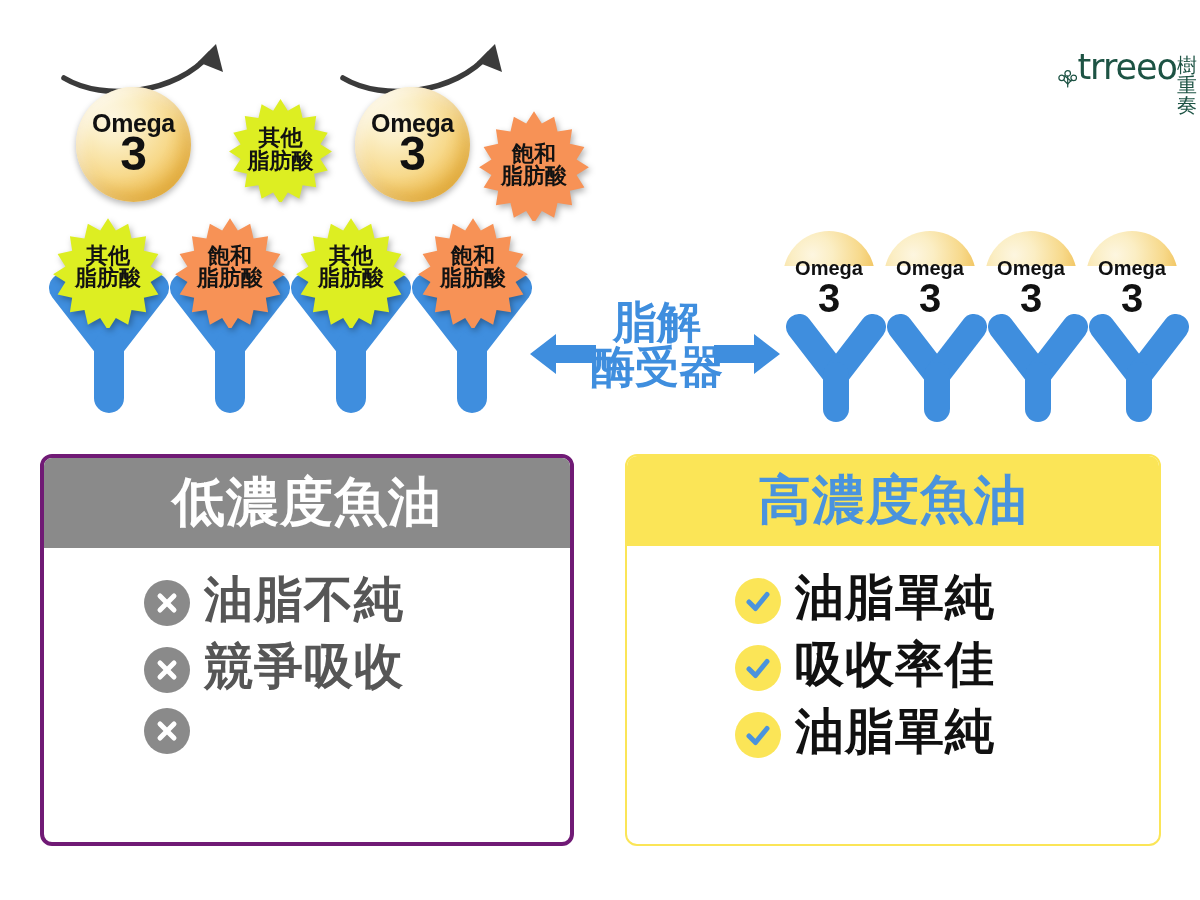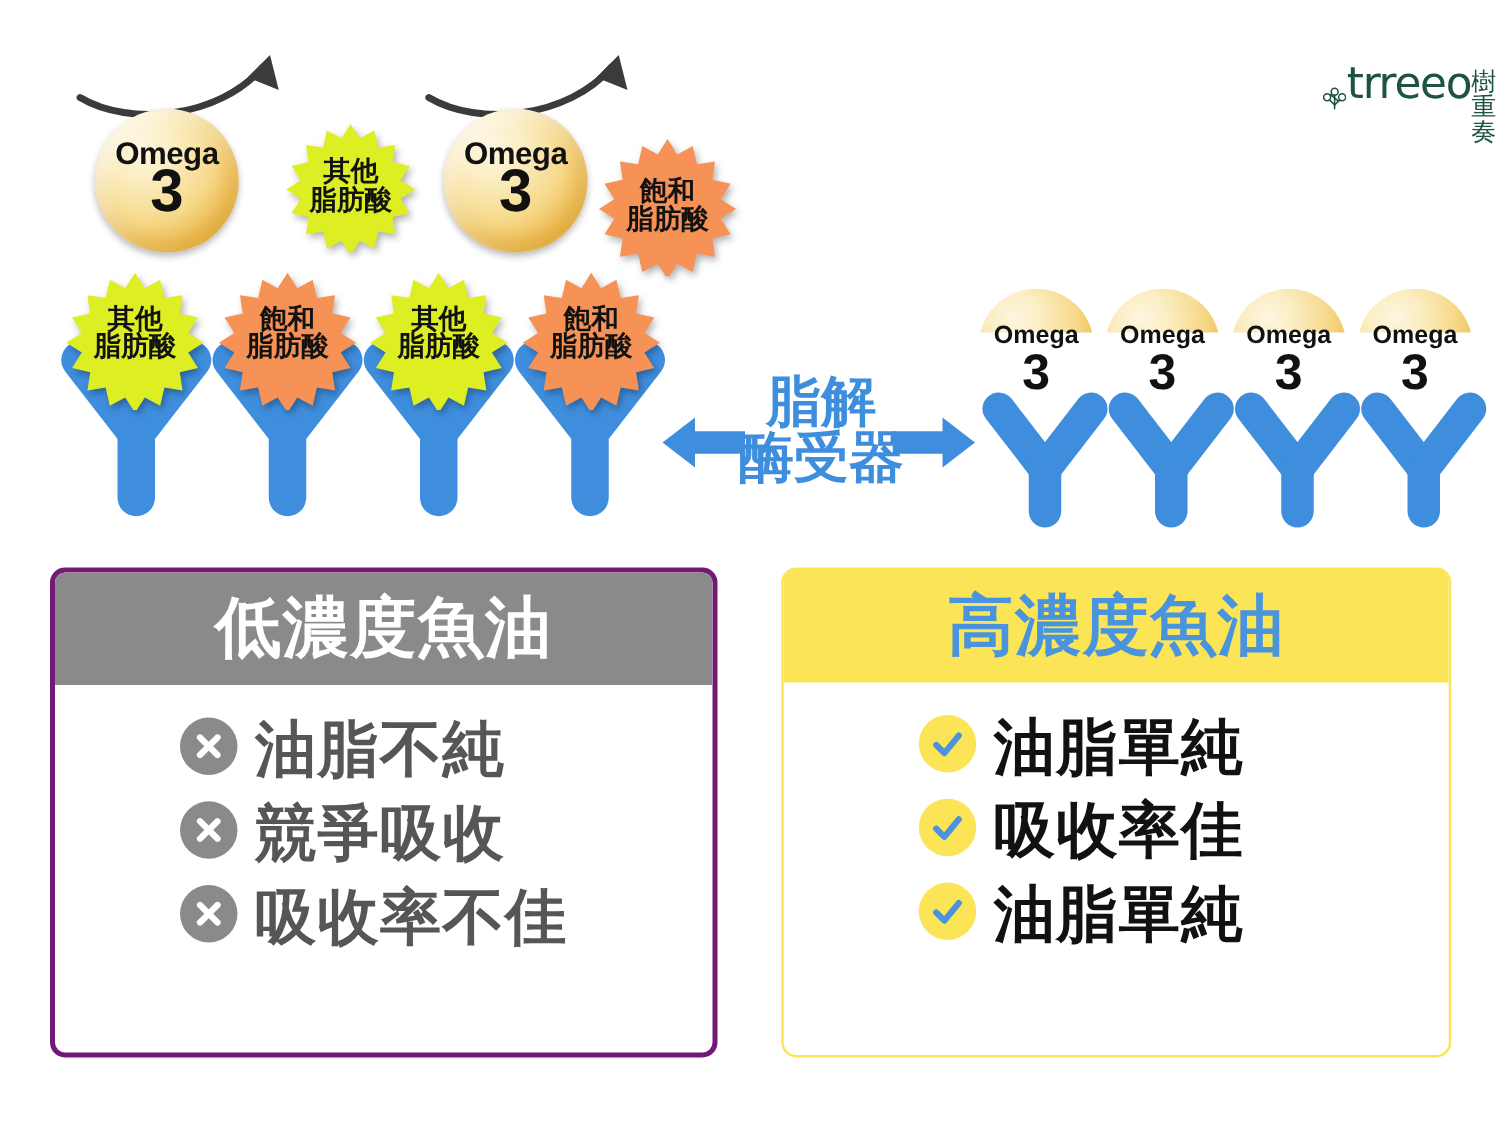--- a/index.html
+++ b/index.html
@@ -143,21 +143,21 @@
     display: flex;
     flex-direction: column;
     gap: 15px;
     align-items: flex-start;
   }
   .panel-body.low  { padding-left: 100px; }
   .panel-body.high { padding-left: 108px; }
 
   .feat-row {
     display: flex;
-    align-items: flex-start;
+    align-items: flex-end;
     gap: 14px;
   }
   .feat-text {
     font-family: "DejaVu Sans", "Liberation Sans", sans-serif;
     font-weight: bold;
     font-size: 49px;
     line-height: 1.06;
     letter-spacing: 1px;
   }
   .feat-text.low  { color: #565656; }
@@ -401,21 +401,20 @@
 
       <div class="feat-row">
         <span class="icon-x">
           <svg width="28" height="28" viewBox="0 0 28 28">
             <g stroke="#ffffff" stroke-width="5" stroke-linecap="round">
               <line x1="7" y1="7" x2="21" y2="21"></line>
               <line x1="21" y1="7" x2="7" y2="21"></line>
             </g>
           </svg>
         </span>
-        <span class="feat-text low">吸收率不佳</span>
       </div>
 
     </div>
   </div>
 
   <div class="panel panel-high" style="left:625px; top:454px; width:536px; height:392px;">
     <div class="panel-head head-high">高濃度魚油</div>
     <div class="panel-body high">
 
       <div class="feat-row">

